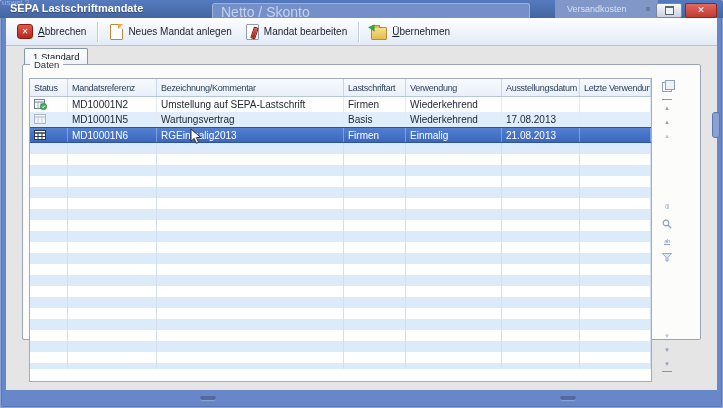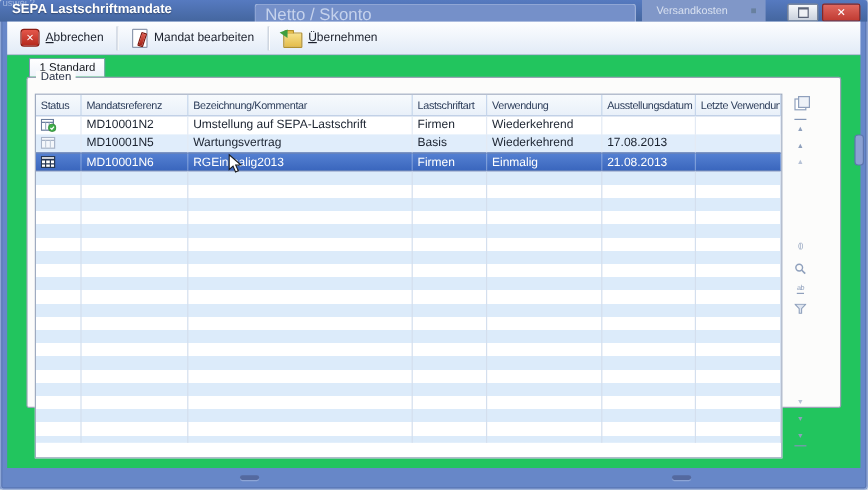--- a/index.html
+++ b/index.html
@@ -6,21 +6,21 @@
   .window{position:relative;width:723px;height:408px;background:#6787c8;border-radius:3px;
           box-shadow:inset 0 0 0 1px #8ea6d6, inset 0 0 0 2px #5a77b4;overflow:hidden;}
   
   .titlebar{position:absolute;left:0;top:0;width:723px;height:18px;background:linear-gradient(#567ac0,#44669f);}
   .title-text{position:absolute;left:10px;top:2px;color:#fff;font-size:11px;font-weight:bold;
               text-shadow:0 1px 1px rgba(0,0,0,.35);white-space:nowrap;}
   .bleed-topleft{position:absolute;left:2px;top:-2px;font-size:8px;color:rgba(215,226,246,.55);white-space:nowrap;}
   .bleed-netto{position:absolute;left:212px;top:3px;width:316px;height:15px;background:#7590c9;
                border:1px solid #9db1da;border-bottom:none;border-radius:3px 3px 0 0;}
   .bleed-netto .lbl{position:absolute;left:8px;top:0px;font-size:14px;color:#c5d2ec;white-space:nowrap;}
-  .bleed-versand{position:absolute;left:535px;top:0;width:103px;height:18px;background:#8097c8;}
+  .bleed-versand{position:absolute;left:555px;top:0;width:103px;height:18px;background:#8097c8;}
   .bleed-versand .lbl{position:absolute;left:12px;top:4px;font-size:9px;color:#d7e0f0;white-space:nowrap;}
   .bleed-versand .dot{position:absolute;right:8px;top:7px;width:4px;height:4px;background:#68809f;}
   .winbtns{position:absolute;right:6px;top:3px;display:flex;gap:3px;}
   .btn-restore{width:24px;height:13px;border-radius:2px;border:1px solid #7d8798;
                background:linear-gradient(#f6f8fb,#c9d1dd);display:flex;align-items:center;justify-content:center;}
   .btn-restore .sq{width:7px;height:6px;border:1px solid #5a6378;border-top-width:2px;background:#eef1f6;}
   .btn-close{width:30px;height:13px;border-radius:2px;border:1px solid #8e2620;
              background:linear-gradient(#e0685f,#c03b32);color:#fff;font-size:9px;font-weight:bold;
              display:flex;align-items:center;justify-content:center;line-height:1;}
   
@@ -41,21 +41,21 @@
   .ic-page2 .pen{position:absolute;right:1px;top:2px;width:3px;height:10px;background:linear-gradient(#e25a4d,#a32317);
                  border:1px solid #7e170d;border-radius:1px;transform:rotate(18deg);}
   .ic-folder{position:relative;width:14px;height:11px;margin-top:3px;background:linear-gradient(#f6e08a,#e4bc4a);
              border:1px solid #b2902e;border-radius:1px;}
   .ic-folder:before{content:"";position:absolute;left:0;top:-3px;width:6px;height:2px;
                     background:#e4bc4a;border:1px solid #b2902e;border-bottom:none;border-radius:1px 1px 0 0;}
   .ic-folder .arr{position:absolute;left:-3px;top:-4px;width:0;height:0;
                   border-left:4px solid transparent;border-right:4px solid transparent;border-bottom:6px solid #3f9e3f;
                   transform:rotate(35deg);}
   
-  .content{position:absolute;left:6px;top:46px;width:711px;height:344px;background:#22c55e;}
+  .content{position:absolute;left:6px;top:46px;width:711px;height:344px;background:#e5e5e5;}
   .tab{position:absolute;left:18px;top:2px;height:15px;padding:0 8px;background:linear-gradient(#ffffff,#eef3fa);
        border:1px solid #8494b4;border-bottom:none;border-radius:2px 2px 0 0;
        font-size:9.5px;color:#14161c;display:flex;align-items:center;}
   .groupbox{position:absolute;left:16px;top:18px;width:679px;height:276px;background:#fcfcfb;
             border:1px solid #9aa4b6;border-radius:2px;box-sizing:border-box;}
   .groupbox>.glabel{position:absolute;left:7px;top:-6px;background:#fcfcfb;padding:0 4px;
                     font-size:9.5px;color:#252e44;line-height:11px;}
   
   .grid{position:absolute;left:6px;top:13px;width:623px;height:304px;border:1px solid #9fabc0;
         box-sizing:border-box;background:#fff;overflow:hidden;}
@@ -119,20 +119,26 @@
 
   <div class="toolbar">
     <div class="tbtn">
       <span class="ic-abort">
           <span>✕</span>
         </span>
       <span><span class="u">A</span><span>bbrechen</span></span>
     </div>
     <div class="tsep"></div>
     <div class="tbtn">
+      <span class="ic-page">
+          <span class="fold"></span>
+        </span>
+      <span><span class="u"></span><span>Neues Mandat anlegen</span></span>
+    </div>
+    <div class="tbtn">
       <span class="ic-page2">
           <span class="pen"></span>
         </span>
       <span><span class="u"></span><span>Mandat bearbeiten</span></span>
     </div>
     <div class="tsep"></div>
     <div class="tbtn">
       <span class="ic-folder">
           <span class="arr"></span>
         </span>

